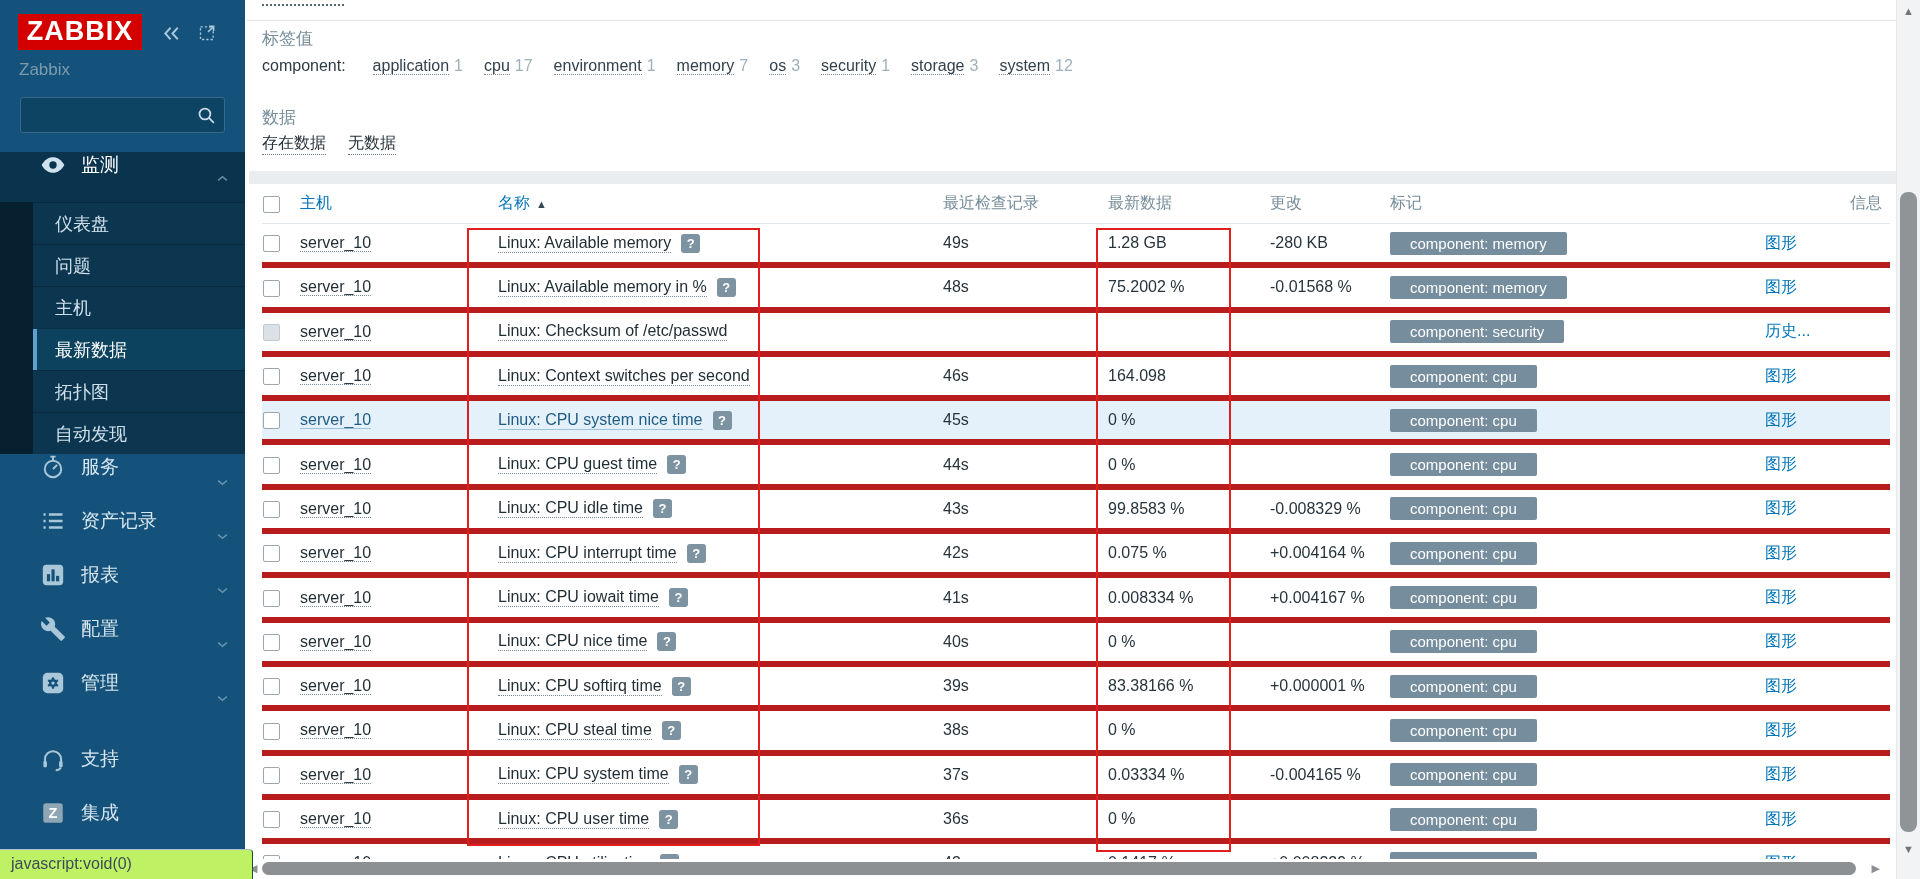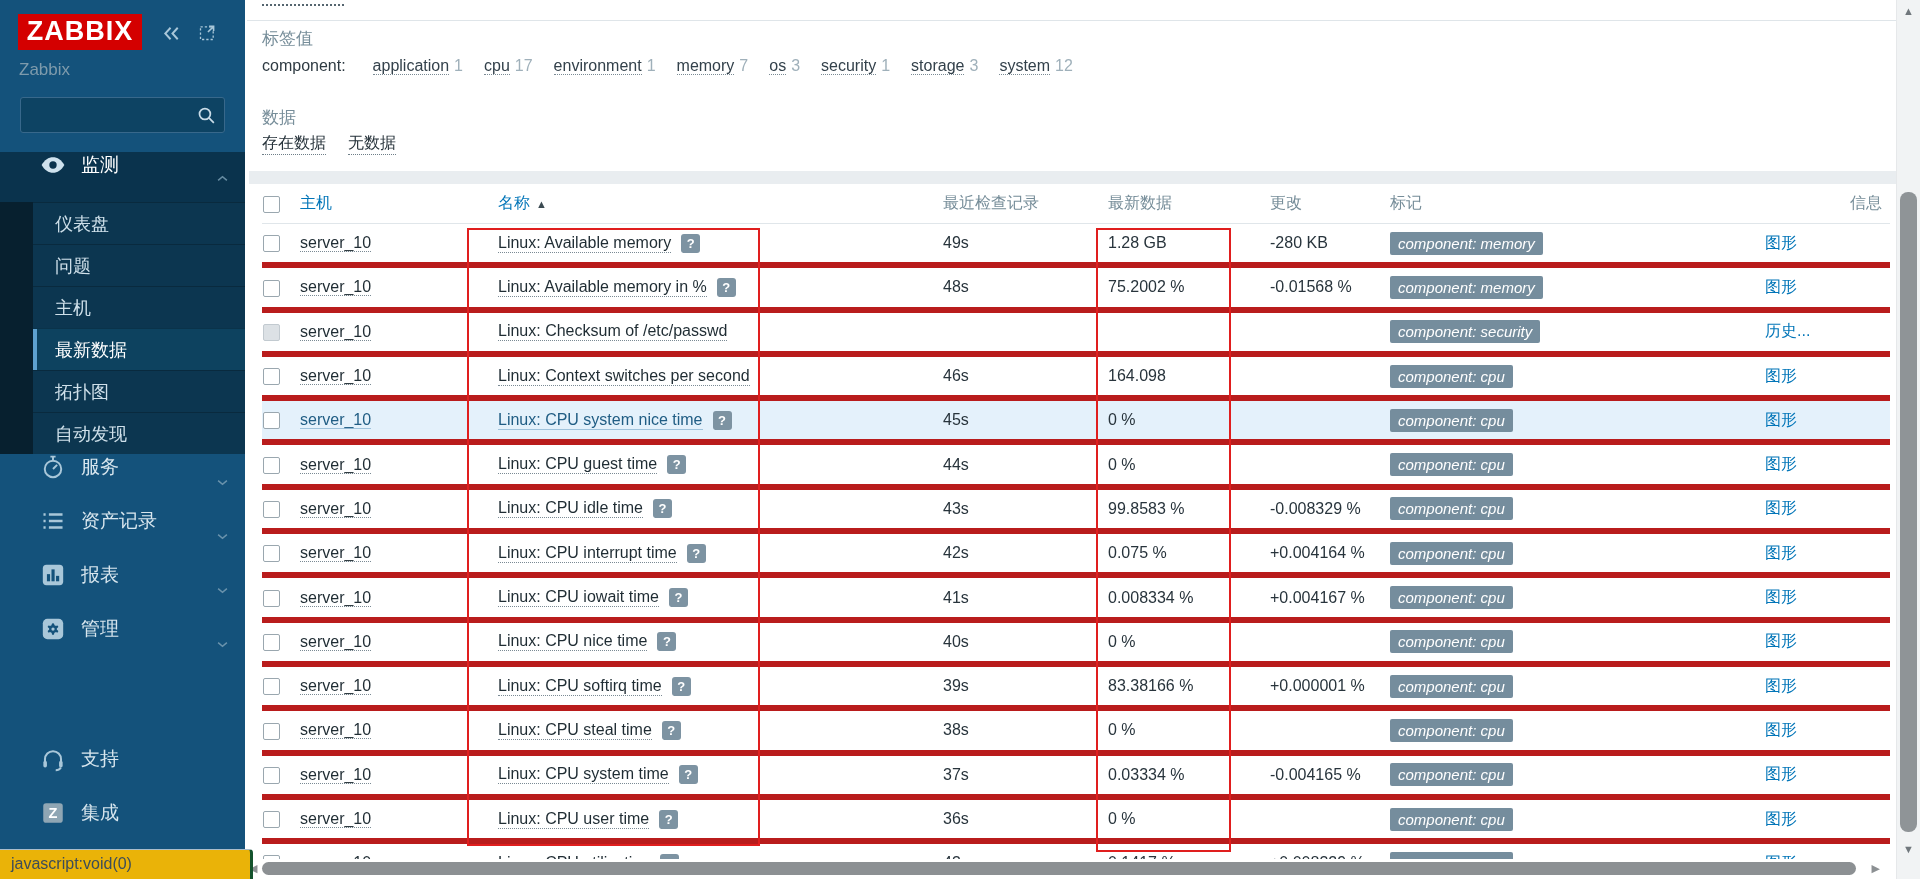--- a/index.html
+++ b/index.html
@@ -30,22 +30,22 @@
   .mi-icon{width:26px; height:26px; margin-right:15px; flex:0 0 26px;}
   .mi-chev{position:absolute; right:15px; top:50%; margin-top:-8px; width:15px; height:15px; opacity:.8;}
   .submenu{background:#0C3650; border-left:33px solid #07202F;}
   .sub-item{position:relative; height:42px; line-height:42px; padding-left:22px; color:#CFE0EA; font-size:18px;
             border-top:1px solid rgba(0,0,0,.22); cursor:pointer;}
   .sub-item.active{background:#0D425F; color:#fff;}
   .sub-item.active::before{content:""; position:absolute; left:0; top:0; bottom:0; width:4px; background:var(--active-bar);}
   .fmenu{position:absolute; top:746px; left:0; right:0;}
 
   
-  .status-tip{position:absolute; left:0; bottom:0; width:253px; height:30px; background:#eab308; z-index:40;
-              border-top:1px solid #A9BDCB; border-right:3px solid #14532d; border-top-right-radius:4px;
+  .status-tip{position:absolute; left:0; bottom:0; width:253px; height:30px; background:#bef264; z-index:40;
+              border-top:1px solid #A9BDCB; border-right:1px solid #14532d; border-top-right-radius:4px;
               color:#3C4D59; font-size:16px; line-height:28px; padding-left:11px;}
 
   
   .content{position:absolute; left:247px; top:0; width:1649px; height:879px; background:#fff;}
   .cutoff{position:absolute; top:4px; left:15px; width:82px; border-bottom:2px dotted #55656F;}
   .topline{position:absolute; top:20px; left:0; right:0; border-top:1px solid #DFE5E9;}
   .sec-title{position:absolute; left:15px; color:var(--muted-gray); font-size:17px;}
   .t-tags{top:27px;} .t-data{top:106px;}
   .comp-row{position:absolute; top:57px; left:15px; font-size:16px; display:flex; align-items:flex-start; gap:27px;}
   .comp-label{color:#2E3A42;}
@@ -72,21 +72,21 @@
   .thead .c-info{text-align:right; padding-right:8px;}
   .hlink{color:var(--link-blue); cursor:pointer;}
   .caret{color:#3B4A52; font-size:11px; margin-left:6px;}
   .cb{display:inline-block; width:17px; height:17px; background:#fff; border:1px solid #9AA7AF; border-radius:2px; cursor:pointer; vertical-align:middle;}
   .cb.disabled{background:#DCE1E5; border-color:#C2CAD0;}
   .link-dark{color:#1F2C33; border-bottom:1px dotted #7A8A94; cursor:pointer;}
   .namewrap{display:flex; align-items:center; gap:10px;}
   .help{position:relative; display:inline-block; width:19px; height:19px; background:#7D93A2; border-radius:3px;
         color:#fff; font-size:13px; font-weight:bold; text-align:center; line-height:19px; cursor:pointer; flex:0 0 19px;}
   .help::after{content:""; position:absolute; left:2px; bottom:-4px; border-top:5px solid #7D93A2; border-right:6px solid transparent;}
-  .tag{display:inline-block; background:var(--tag-bg); color:#fff; font-size:15px; padding:3px 8px; border-radius:2px; cursor:pointer;font-style:italic;}
+  .tag{display:inline-block; background:var(--tag-bg); color:#fff; font-size:15px; padding:3px 20px; border-radius:2px; cursor:pointer;}
   .link-blue{color:var(--link-blue); cursor:pointer;}
 
   
   .hscroll{position:absolute; left:0; right:0; bottom:0; height:20px; background:#fff; z-index:10;}
   .hthumb{position:absolute; left:15px; right:40px; top:3px; height:13px; background:#8C9093; border-radius:7px; cursor:pointer;}
   .harrow{position:absolute; top:3px; font-size:11px; color:#8C9093; cursor:pointer;}
   .harrow.left{left:2px;} .harrow.right{right:16px;}
   .vscroll{position:absolute; right:0; top:0; bottom:0; width:24px; background:#F1F3F4; z-index:20; border-left:1px solid #E6E8EA;}
   .vthumb{position:absolute; left:3px; right:3px; top:192px; height:640px; background:#8F9497; border-radius:8px; cursor:pointer;}
   .varrow{position:absolute; left:0; right:0; text-align:center; font-size:11px; color:#70777C; cursor:pointer;}
@@ -164,20 +164,29 @@
               <rect x="10.6" y="6.8" width="2.9" height="11" fill="#14527B"></rect>
               <rect x="14.8" y="12.8" width="2.9" height="5" fill="#14527B"></rect>
             </svg></span>
           <span>报表</span>
           <span class="mi-chev"><svg viewBox="0 0 24 24" width="15" height="15" fill="none" stroke="#7FA3B8" stroke-width="2.4">
               <path d="M5 9l7 6 7-6"></path>
             </svg></span>
         </div>
         <div class="menu-item">
           <span class="mi-icon"><svg viewBox="0 0 24 24" width="26" height="26">
+              <path d="M22.7 19l-9.1-9.1c.9-2.3.4-5-1.5-6.9-2-2-5-2.4-7.4-1.3L9 6 6 9 1.6 4.7C.4 7.1.9 10.1 2.9 12.1c1.9 1.9 4.6 2.4 6.9 1.5l9.1 9.1c.4.4 1 .4 1.4 0l2.3-2.3c.5-.4.5-1.1.1-1.4z" fill="#A9C7D9"></path>
+            </svg></span>
+          <span>配置</span>
+          <span class="mi-chev"><svg viewBox="0 0 24 24" width="15" height="15" fill="none" stroke="#7FA3B8" stroke-width="2.4">
+              <path d="M5 9l7 6 7-6"></path>
+            </svg></span>
+        </div>
+        <div class="menu-item">
+          <span class="mi-icon"><svg viewBox="0 0 24 24" width="26" height="26">
               <rect x="2.6" y="2.6" width="18.8" height="18.8" rx="4.2" fill="#A9C7D9"></rect>
               <g fill="#14527B">
                 <rect x="10.9" y="6.6" width="2.2" height="10.8" rx="1.1"></rect>
                 <rect x="10.9" y="6.6" width="2.2" height="10.8" rx="1.1" transform="rotate(60 12 12)"></rect>
                 <rect x="10.9" y="6.6" width="2.2" height="10.8" rx="1.1" transform="rotate(120 12 12)"></rect>
                 <circle cx="12" cy="12" r="3.6"></circle>
               </g>
               <circle cx="12" cy="12" r="1.5" fill="#A9C7D9"></circle>
             </svg></span>
           <span>管理</span>

